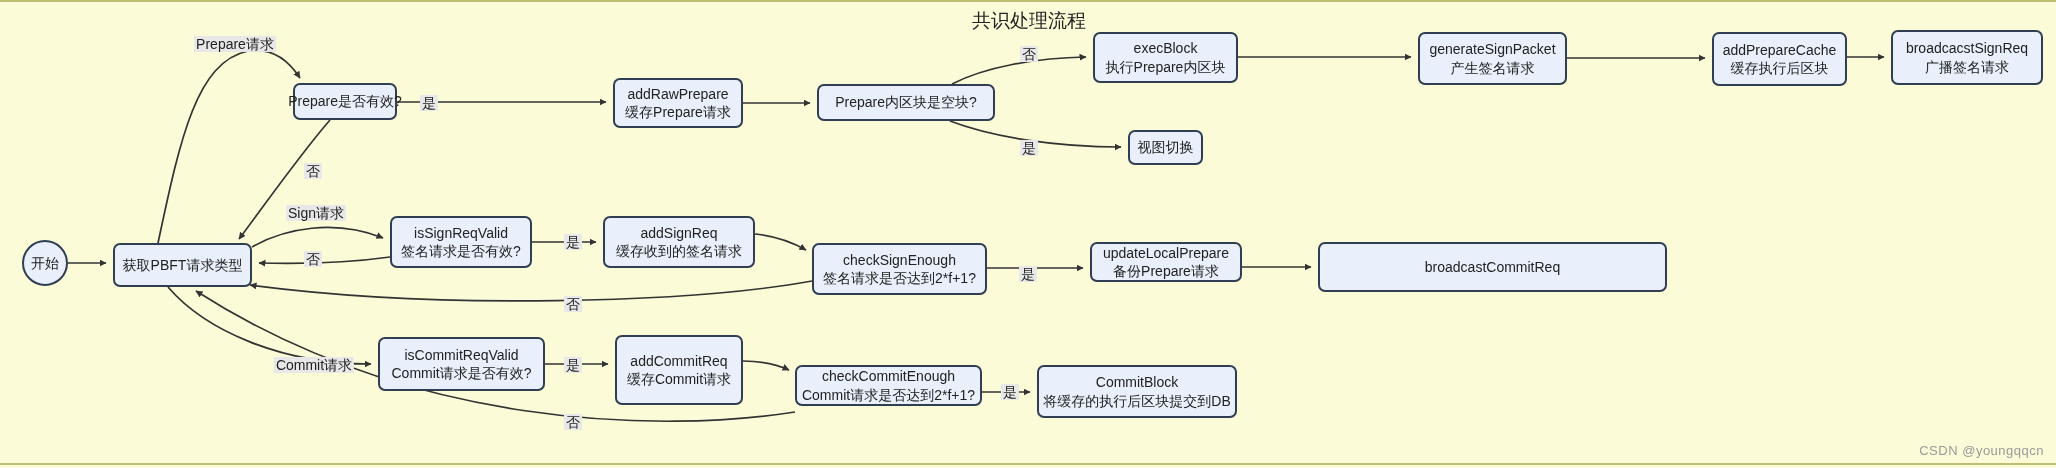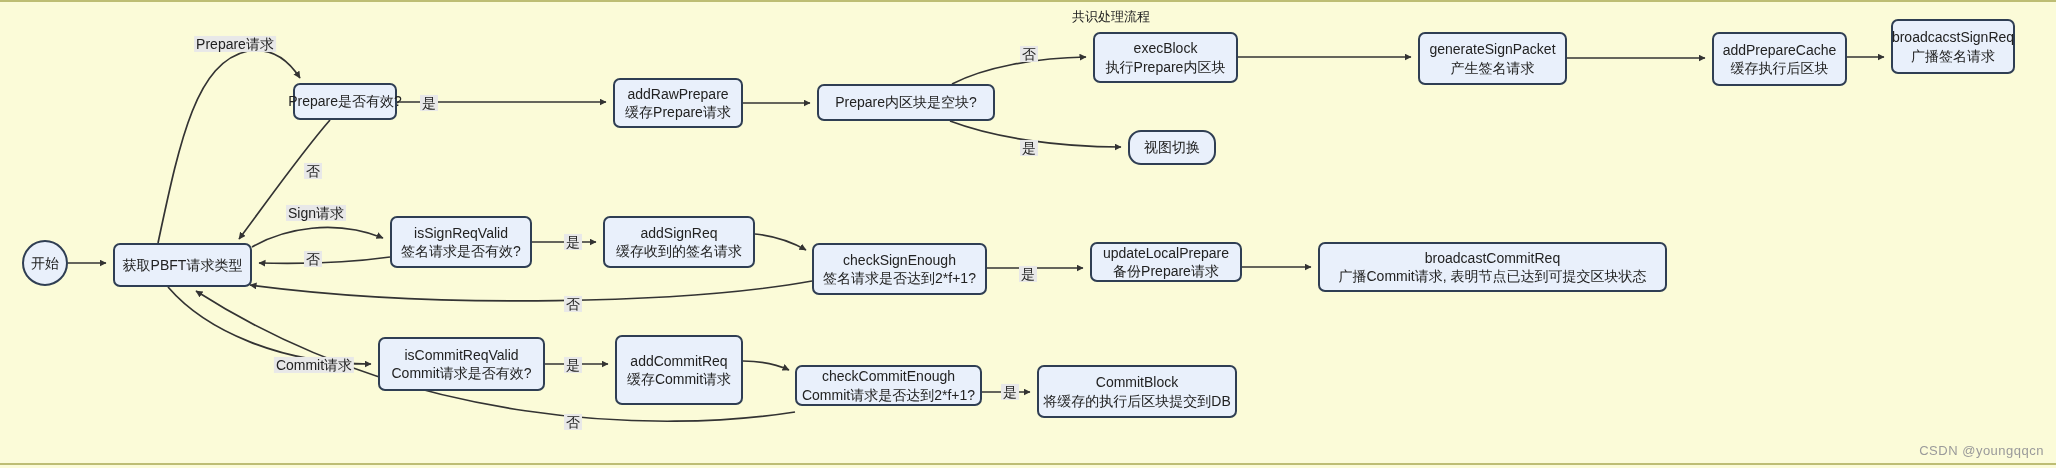--- a/index.html
+++ b/index.html
@@ -5,22 +5,22 @@
   html,body { margin:0; padding:0; }
   .stage {
     position:relative; width:2056px; height:468px;
     background:var(--bg,#fbfbd8); overflow:hidden;
     font-family:"Liberation Sans","DejaVu Sans",sans-serif;
   }
   .hr-line { position:absolute; left:0; width:100%; height:2px; background:var(--line,#bdbd74); }
   .hr-top { top:0; }
   .hr-bottom { top:463px; }
   .title {
-    position:absolute; top:8px; left:1010px; width:140px; text-align:right;
-    font-size:13px; color:var(--text,#222);
+    position:absolute; top:8px; left:972px; width:140px; text-align:left;
+    font-size:19px; color:var(--text,#222);
   }
   .watermark {
     position:absolute; top:443px; right:12px;
     font-size:13px; color:#9a9a9a; letter-spacing:.5px;
   }
   svg.edges { position:absolute; left:0; top:0; width:2056px; height:468px; }
   .node {
     position:absolute; box-sizing:border-box;
     background:var(--node-fill,#e9f0fb);
     border:2px solid var(--node-border,#2f3e53);
@@ -96,46 +96,45 @@
         <span class="ln">执行Prepare内区块</span>
       </div>
       <div class="node" style="left: 1418px; top: 32px; width: 149px; height: 53px;">
         <span class="ln">generateSignPacket</span>
         <span class="ln">产生签名请求</span>
       </div>
       <div class="node" style="left: 1712px; top: 32px; width: 135px; height: 54px;">
         <span class="ln">addPrepareCache</span>
         <span class="ln">缓存执行后区块</span>
       </div>
-      <div class="node" style="left: 1891px; top: 19px; width: 124px; height: 55px;">
+      <div class="node" style="left: 1891px; top: 30px; width: 152px; height: 55px;">
         <span class="ln">broadcacstSignReq</span>
         <span class="ln">广播签名请求</span>
       </div>
-      <div class="node" style="left: 1128px; top: 130px; width: 88px; height: 35px; border-radius: 13px;">
+      <div class="node" style="left: 1128px; top: 130px; width: 75px; height: 35px;">
         <span class="ln">视图切换</span>
       </div>
       <div class="node" style="left: 390px; top: 216px; width: 142px; height: 52px;">
         <span class="ln">isSignReqValid</span>
         <span class="ln">签名请求是否有效?</span>
       </div>
       <div class="node" style="left: 603px; top: 216px; width: 152px; height: 52px;">
         <span class="ln">addSignReq</span>
         <span class="ln">缓存收到的签名请求</span>
       </div>
       <div class="node" style="left: 812px; top: 243px; width: 175px; height: 52px;">
         <span class="ln">checkSignEnough</span>
         <span class="ln">签名请求是否达到2*f+1?</span>
       </div>
       <div class="node" style="left: 1090px; top: 242px; width: 152px; height: 40px;">
         <span class="ln">updateLocalPrepare</span>
         <span class="ln">备份Prepare请求</span>
       </div>
       <div class="node" style="left: 1318px; top: 242px; width: 349px; height: 50px;">
         <span class="ln">broadcastCommitReq</span>
-        <span class="ln">广播Commit请求, 表明节点已达到可提交区块状态</span>
       </div>
       <div class="node" style="left: 378px; top: 337px; width: 167px; height: 54px;">
         <span class="ln">isCommitReqValid</span>
         <span class="ln">Commit请求是否有效?</span>
       </div>
       <div class="node" style="left: 615px; top: 335px; width: 128px; height: 70px;">
         <span class="ln">addCommitReq</span>
         <span class="ln">缓存Commit请求</span>
       </div>
       <div class="node" style="left: 795px; top: 365px; width: 187px; height: 41px;">

